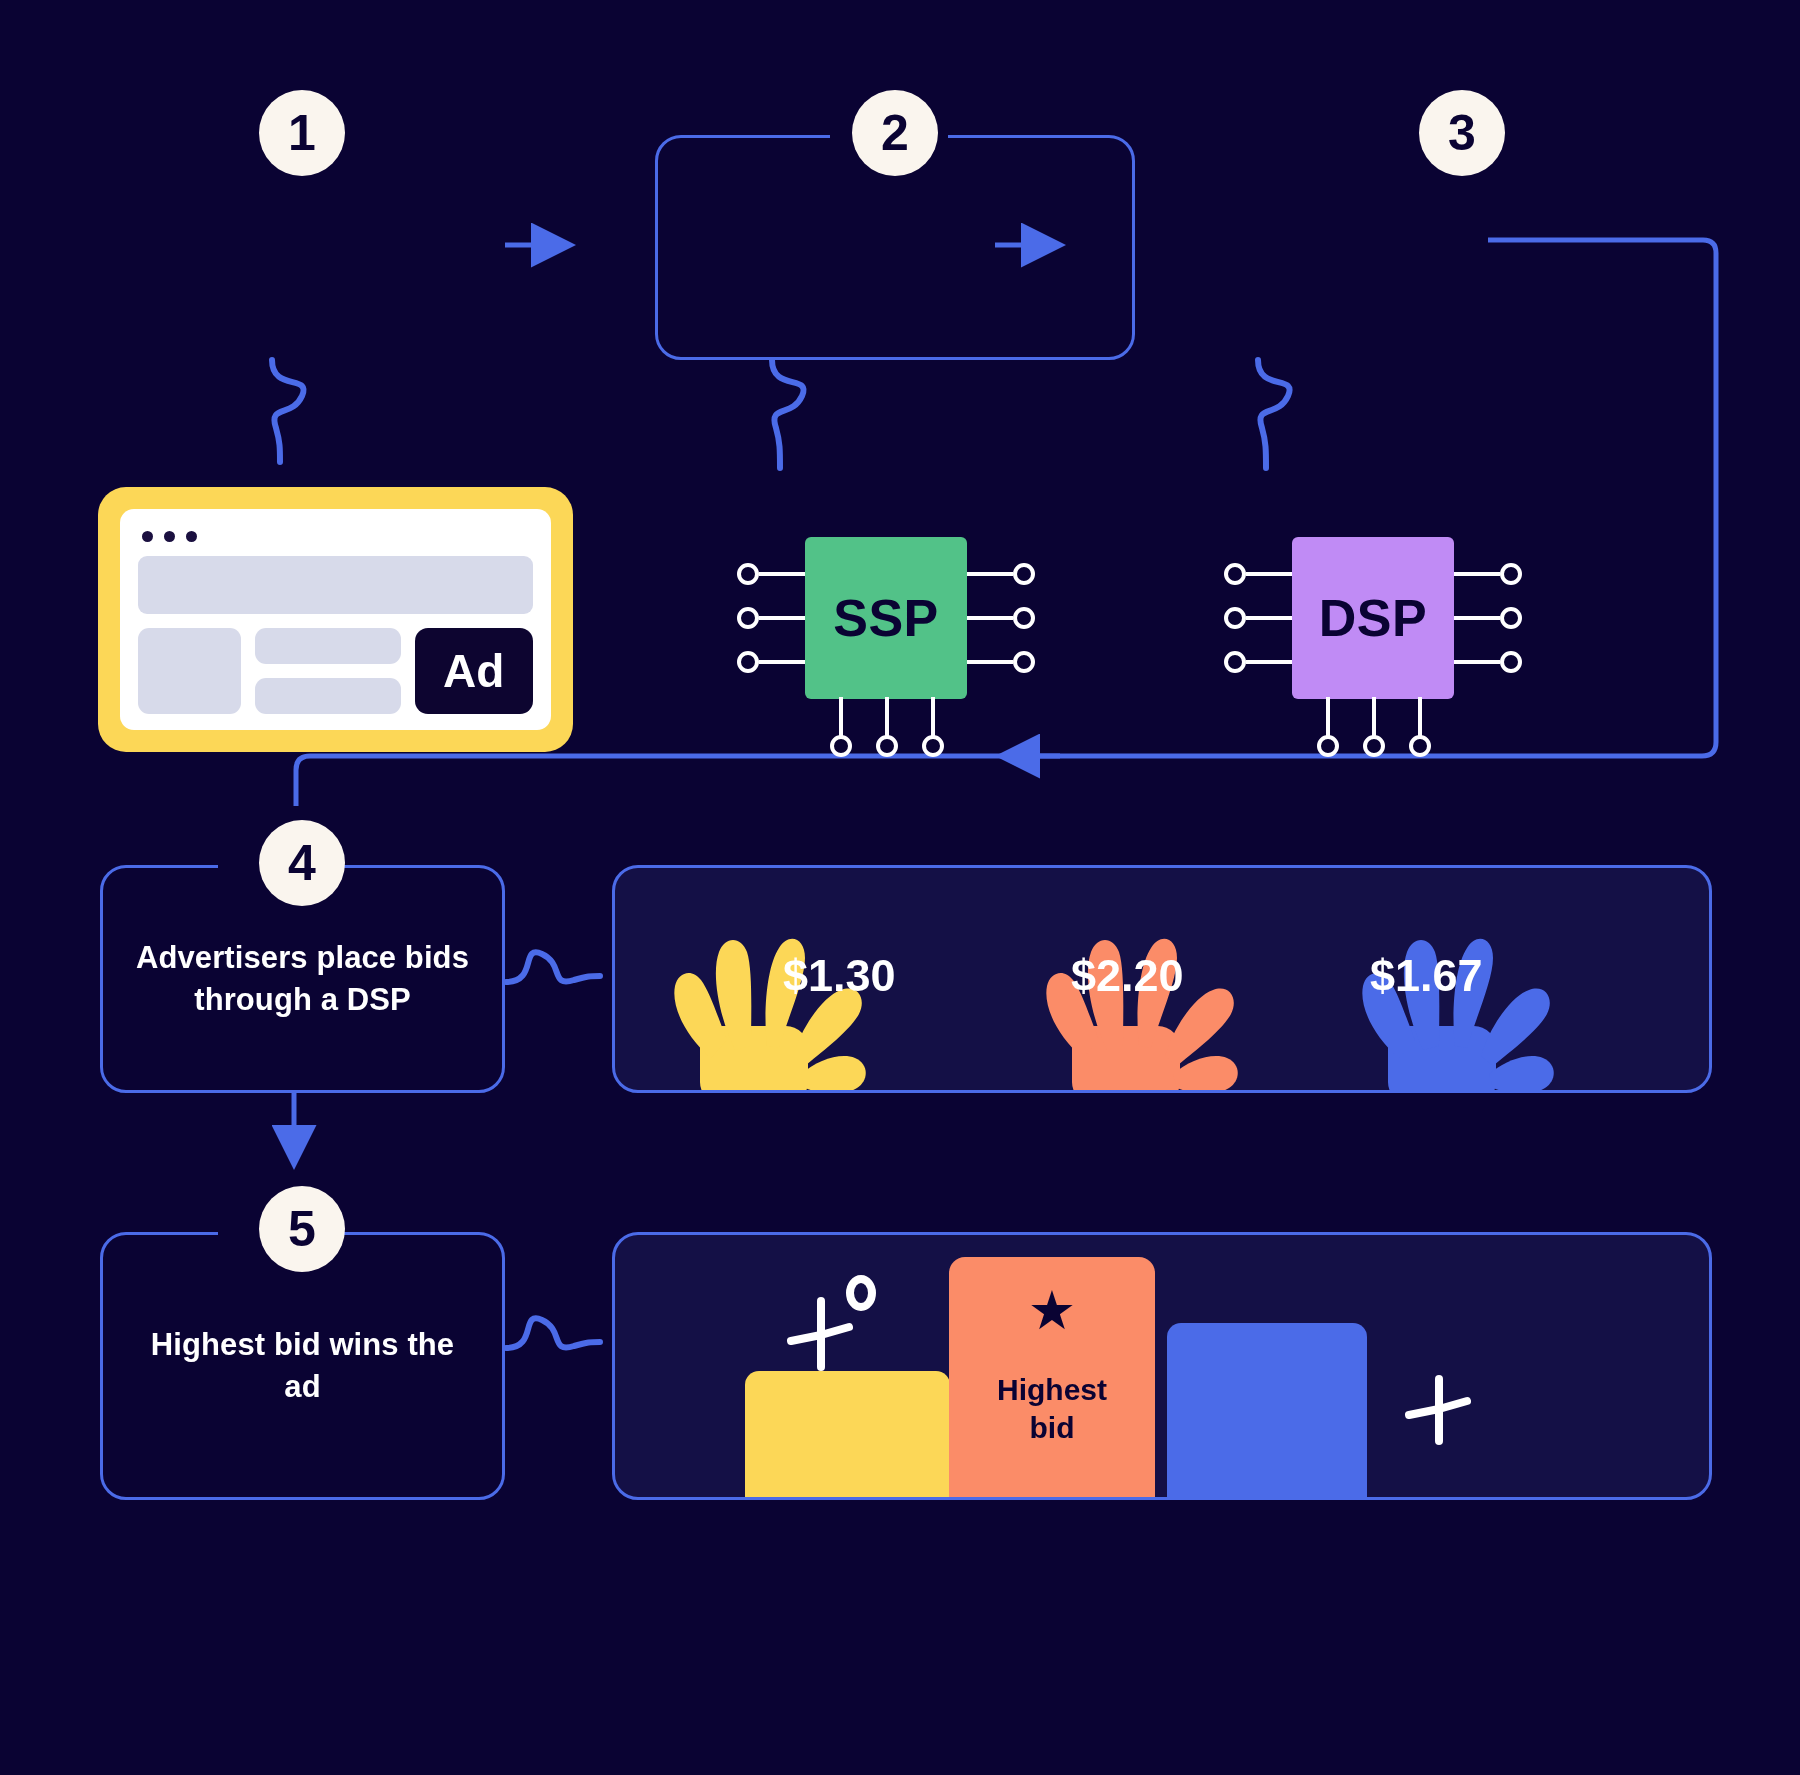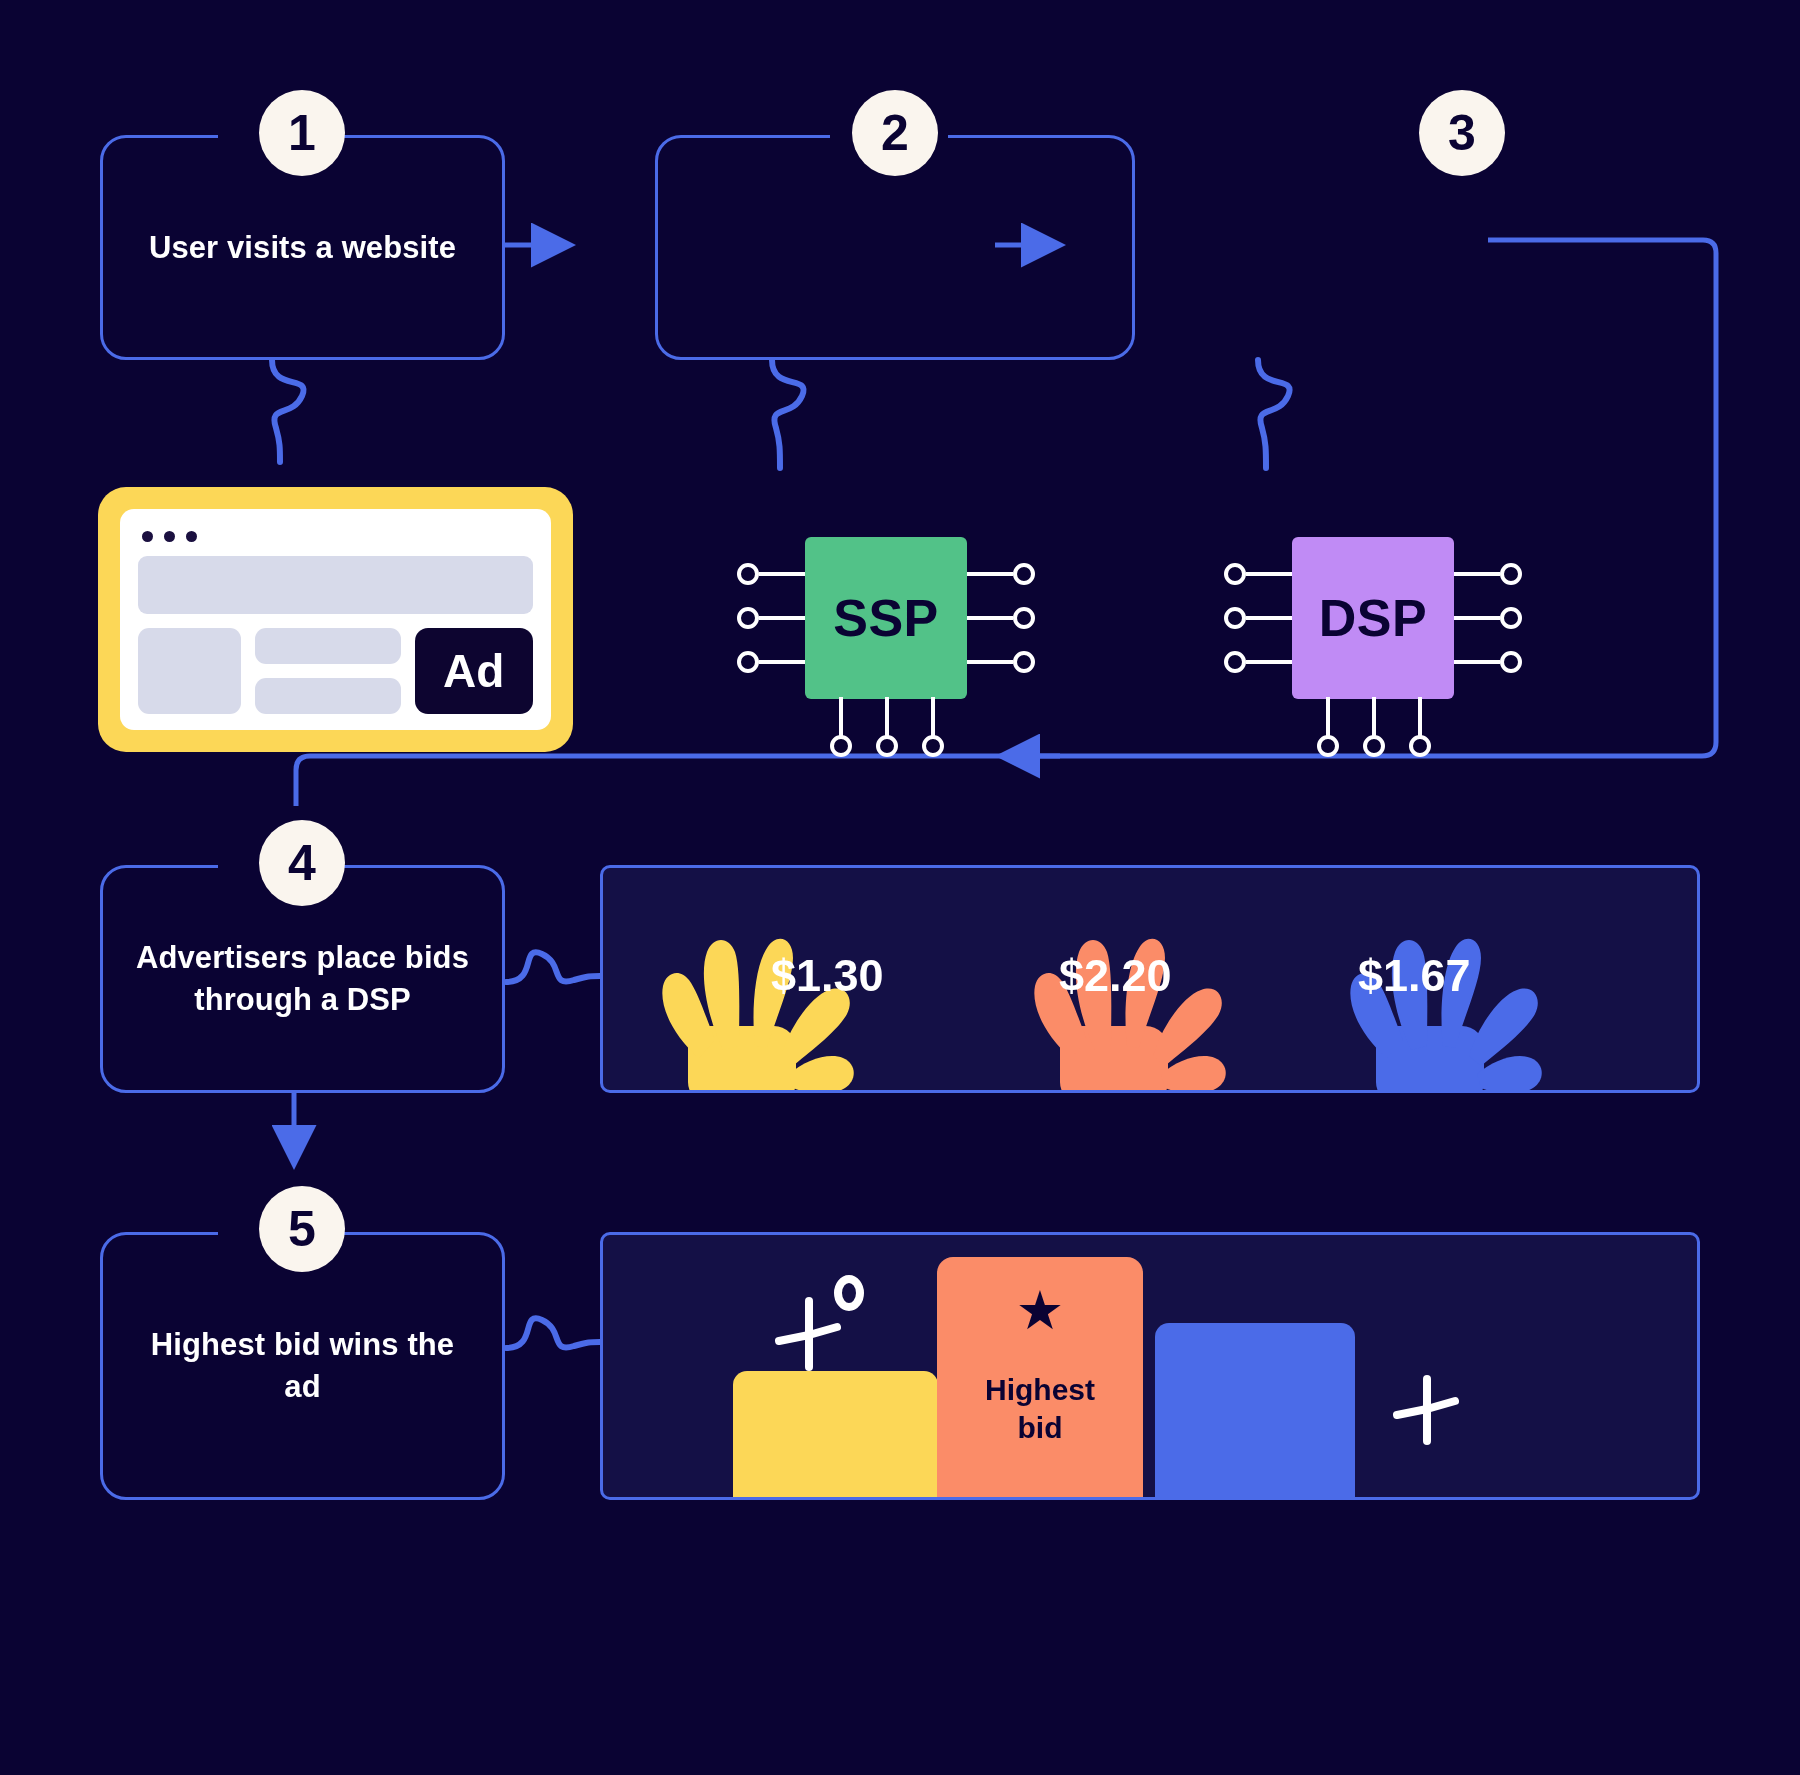--- a/index.html
+++ b/index.html
@@ -43,24 +43,25 @@
     color:#0a0333;
     font-size:50px;font-weight:700;
     display:flex;align-items:center;justify-content:center;
     line-height:1;
   }
 
   
   .panel{
     position:absolute;
     border:3px solid #4b6be8;
-    border-radius:10px;
+    border-radius:26px;
     background:#141046;
     box-sizing:border-box;
     overflow:hidden;
+    margin-left:12px;
   }
 
   
   .browser{
     position:absolute;
     background:#fcd757;
     border-radius:28px;
     box-sizing:border-box;
     padding:22px;
   }
@@ -150,24 +151,20 @@
 
     <path d="M772,360 C772,392 812,374 802,396 C792,418 768,404 776,428 C780,442 780,450 780,468" fill="none" stroke="#4b6be8" stroke-width="6" stroke-linecap="round"></path>
 
     <path d="M1258,360 C1258,392 1298,374 1288,396 C1278,418 1254,404 1262,428 C1266,442 1266,450 1266,468" fill="none" stroke="#4b6be8" stroke-width="6" stroke-linecap="round"></path>
 
     <path d="M506,982 C538,982 520,944 542,954 C564,964 550,988 574,980 C588,976 590,976 600,976" fill="none" stroke="#4b6be8" stroke-width="6" stroke-linecap="round"></path>
 
     <path d="M506,1348 C538,1348 520,1310 542,1320 C564,1330 550,1354 574,1346 C588,1342 590,1342 600,1342" fill="none" stroke="#4b6be8" stroke-width="6" stroke-linecap="round"></path>
   </svg>
 
-  <div class="card" style="left:100px;top:135px;width:405px;height:225px;">
-    <div class="notch" style="left:115px;width:118px;"></div>
-    <div class="card-label">User visits a website</div>
-  </div>
   <div class="step-num" style="left:259px;top:90px;">1</div>
 
   <div class="browser" style="left:98px;top:487px;width:475px;height:265px;">
     <div class="browser-inner">
       <div class="dots">
         <span class="dot"></span>
         <span class="dot"></span>
         <span class="dot"></span>
       </div>
       <div class="bar-wide"></div>

